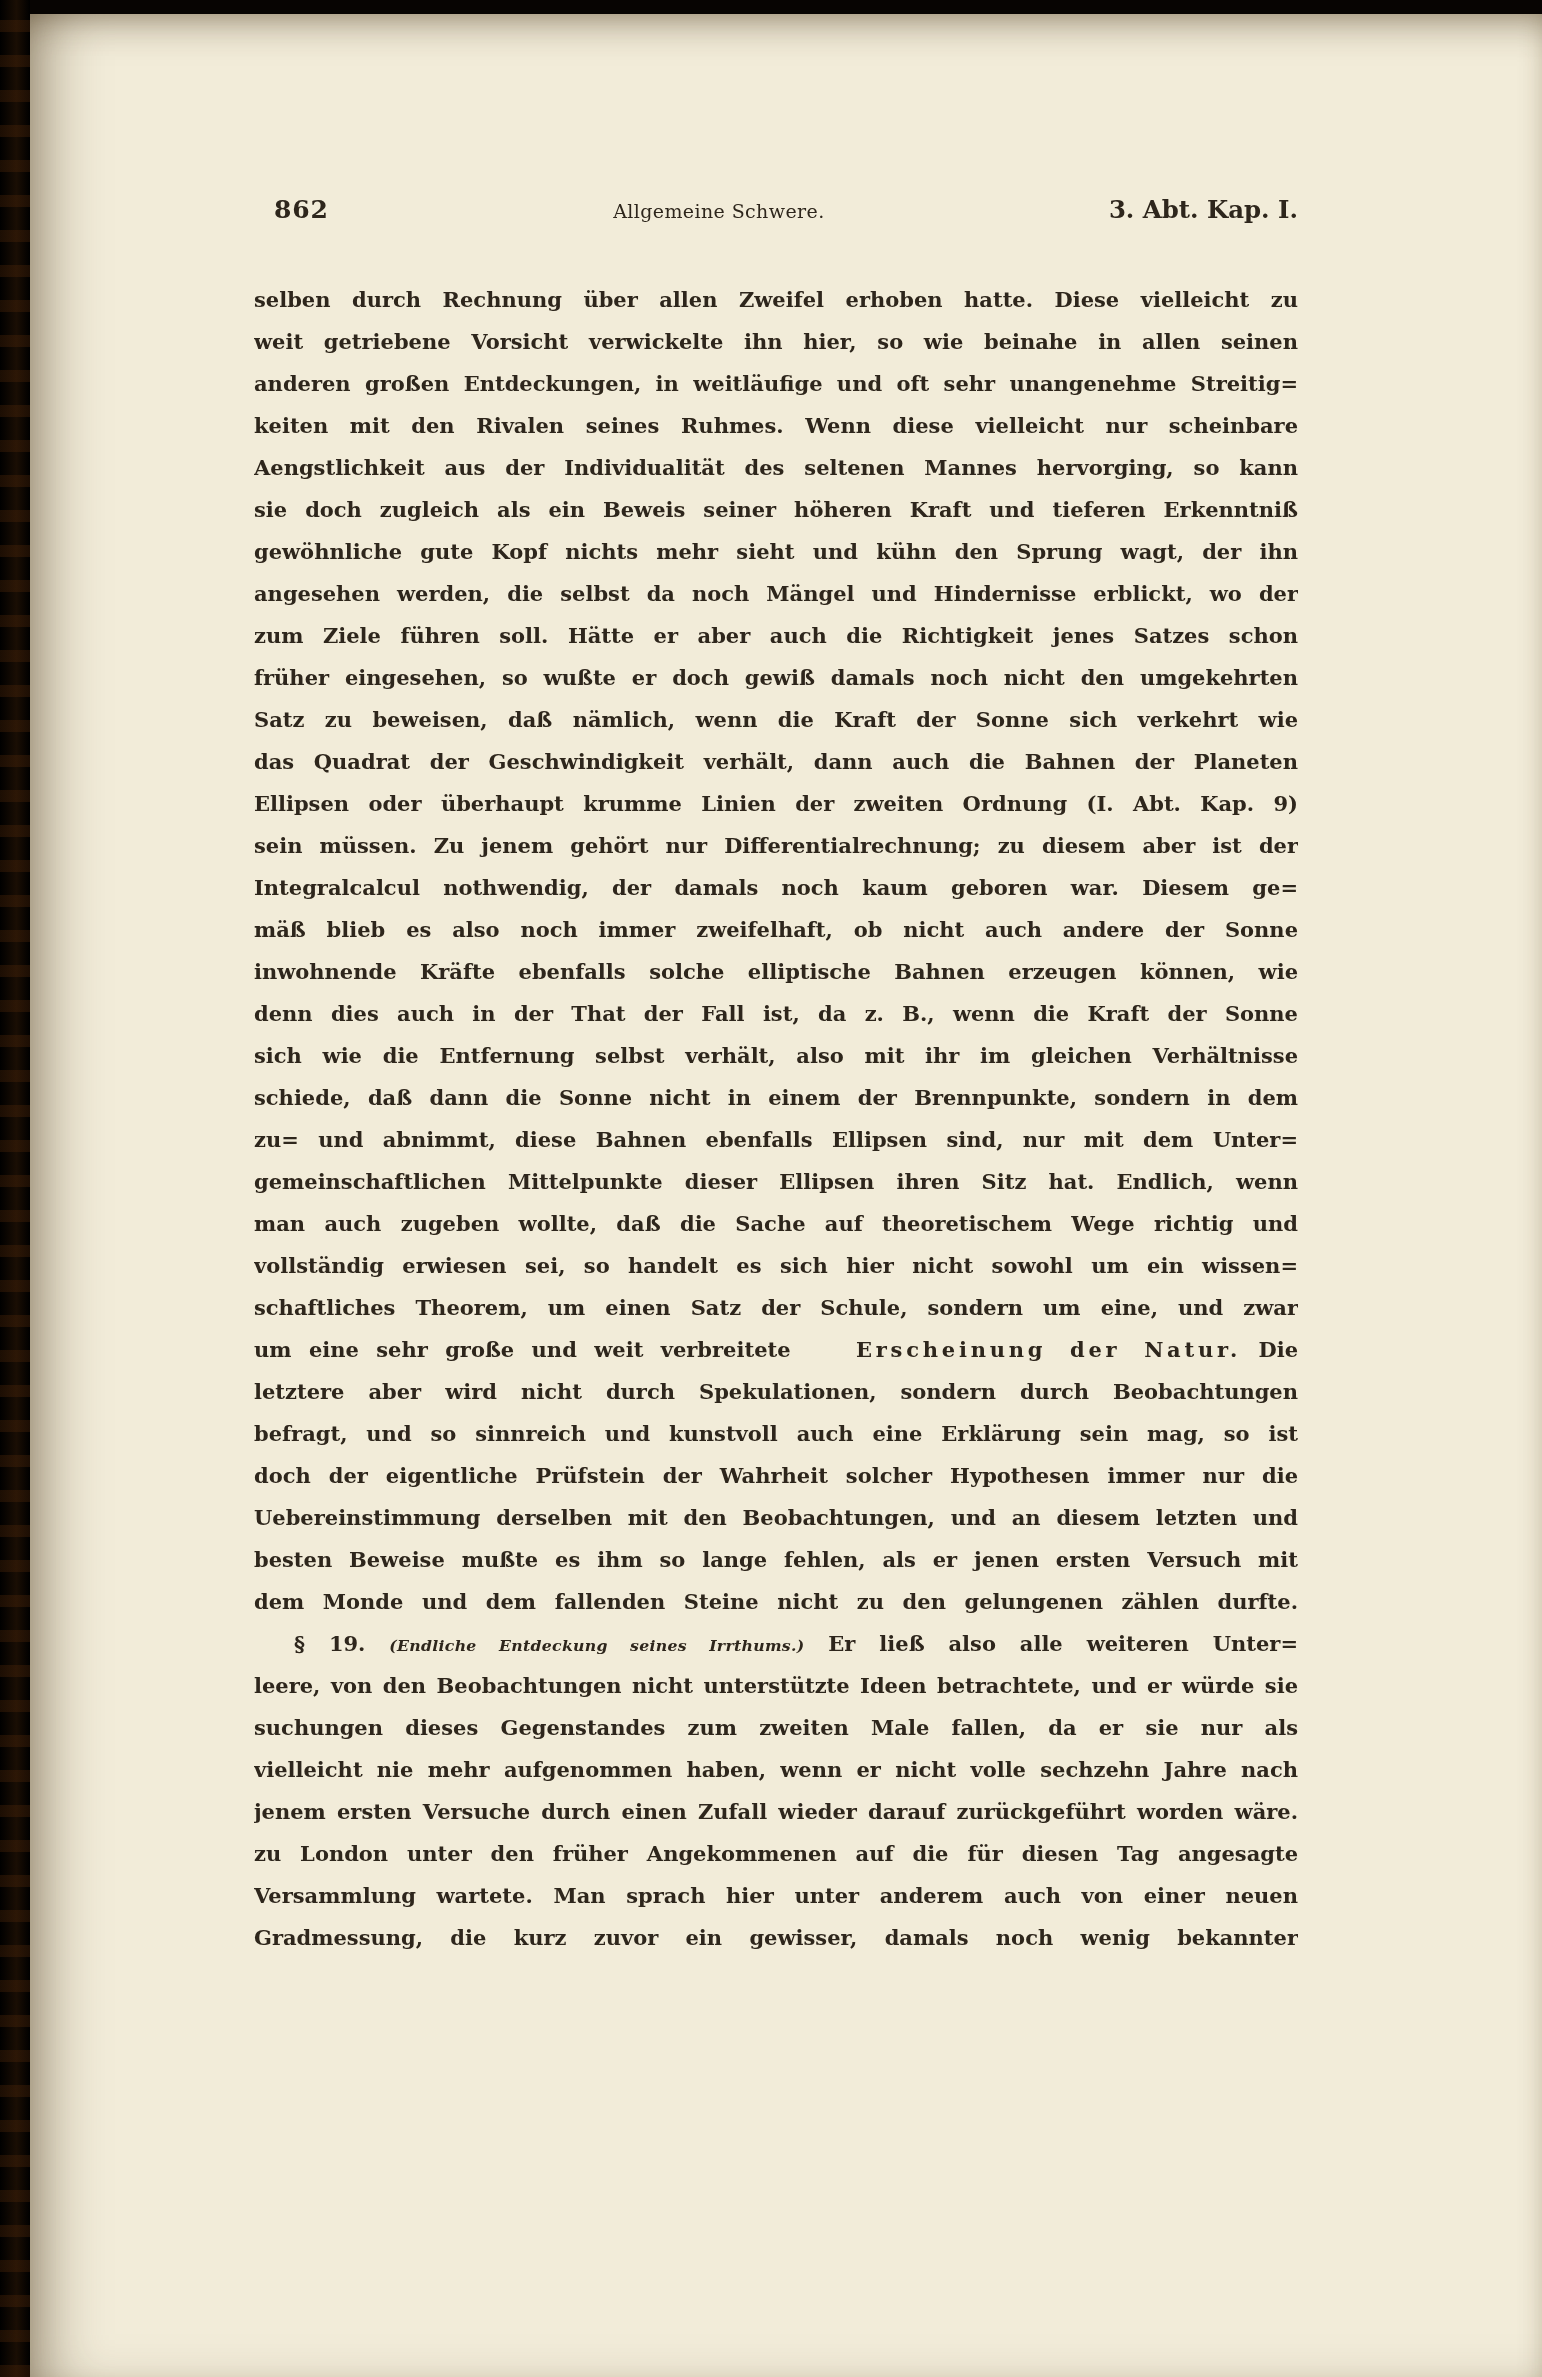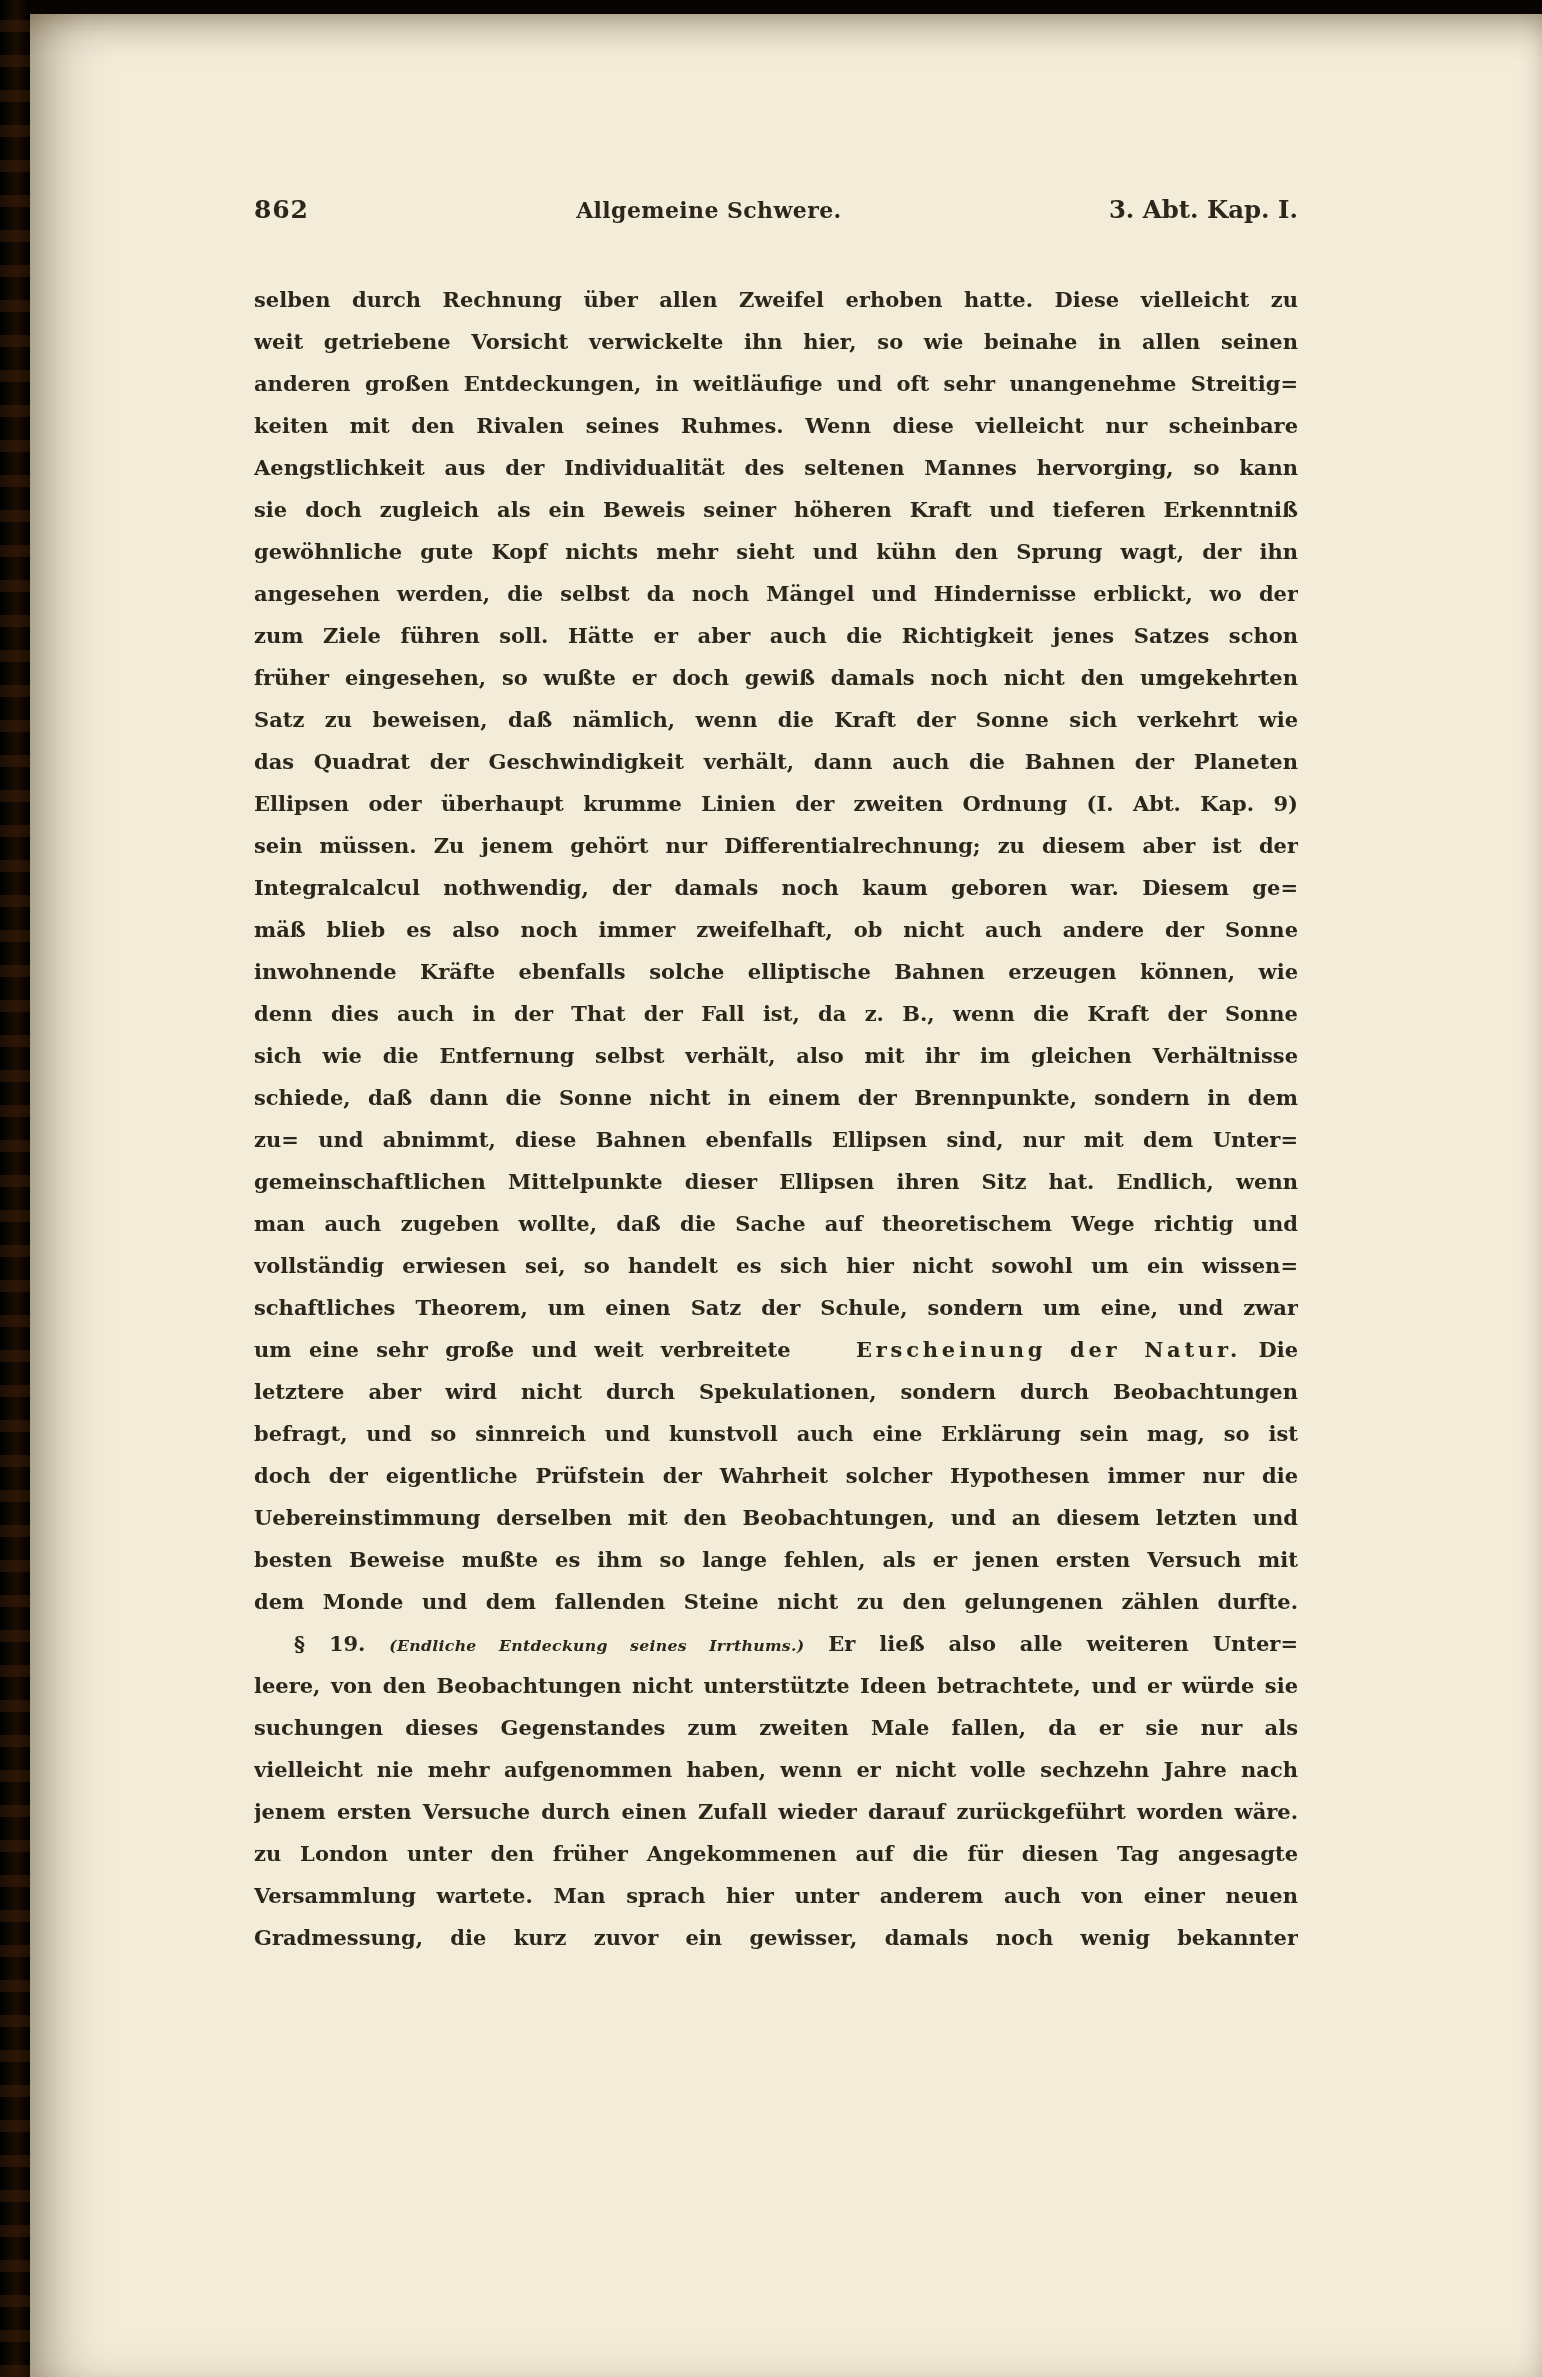--- a/index.html
+++ b/index.html
@@ -22,22 +22,22 @@
     box-shadow:
       inset 42px 0 61px -30px rgba(60, 40, 12, 0.50),
       inset 0 26px 44px -26px rgba(60, 40, 12, 0.55),
       inset -12.2px 0 26px -15.7px rgba(90, 70, 35, 0.25);
     color: #2e261c;
   }
   .page-header {
     position: absolute; left: 224px; top: 181px; width: 1044px;
     display: flex; justify-content: space-between; align-items: baseline;
   }
-  .page-number { font-size: 25px; font-weight: bold; letter-spacing: 0.9px; }
-  .running-title { font-size: 22px; font-weight: bold; letter-spacing: 0.4px; }
+  .page-number { font-size: 25px; font-weight: bold; letter-spacing: 0.9px; margin-left: 20px; }
+  .running-title { font-size: 19px; font-weight: normal; letter-spacing: 0.4px; }
   .chapter-label { font-size: 24.4px; font-weight: bold; }
   .body-text {
     position: absolute; left: 224px; top: 265px; width: 1044px;
     font-size: 21px; font-weight: bold;
   }
   .line {
     height: 42px; line-height: 42px;
     overflow: hidden;
     text-align: justify;
   }

